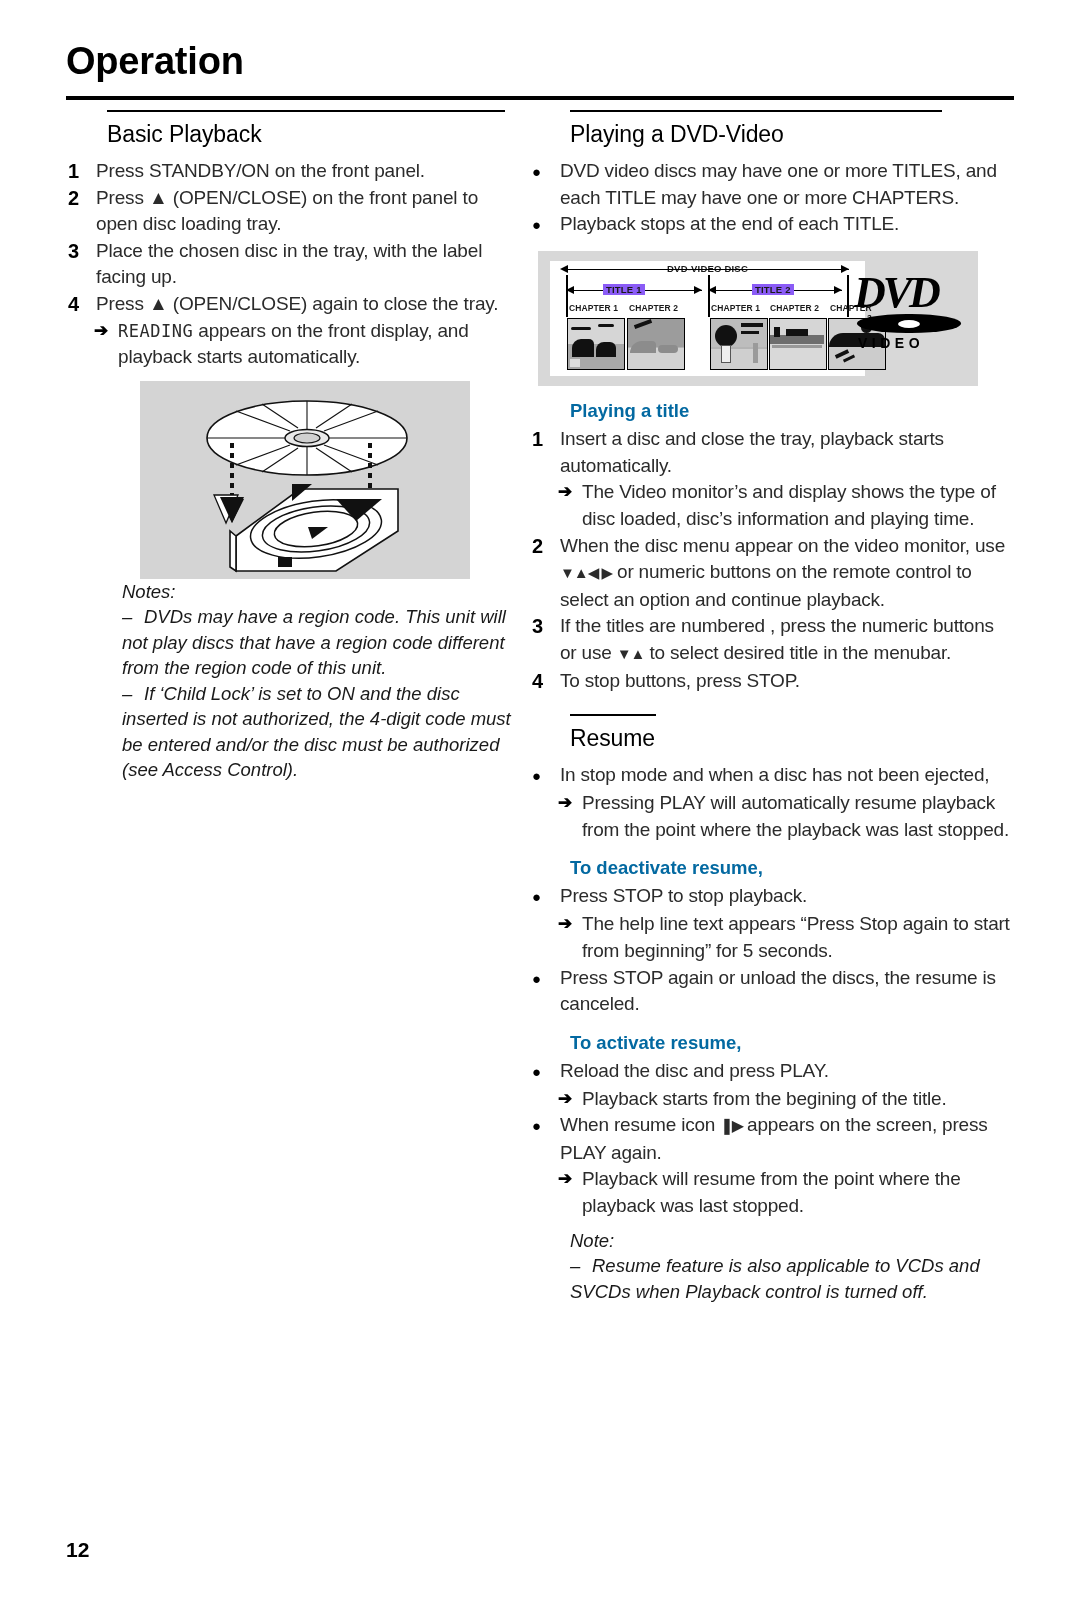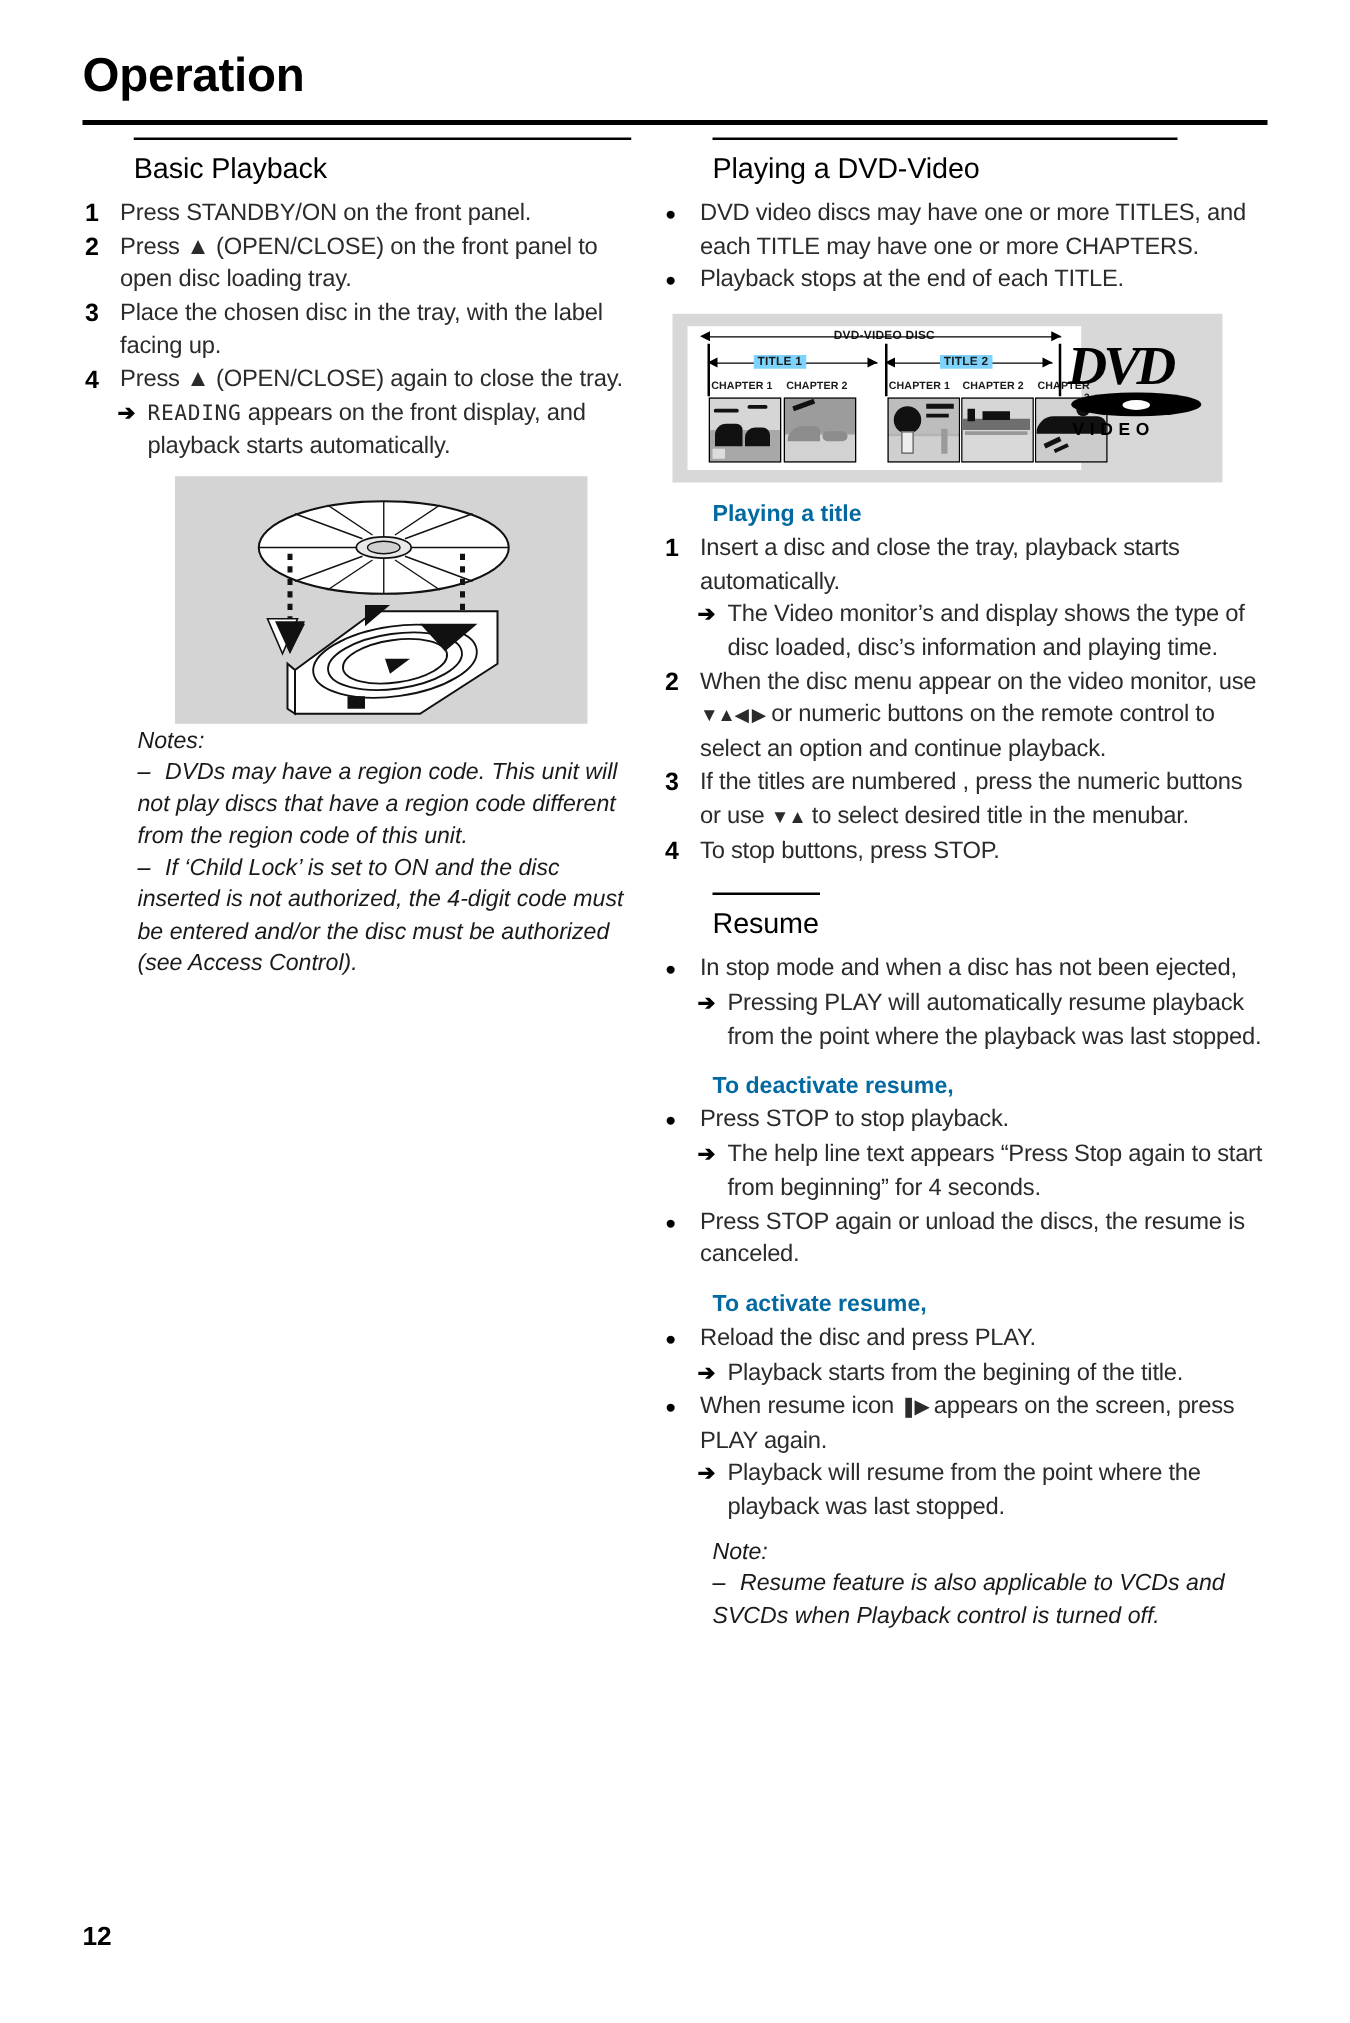--- a/index.html
+++ b/index.html
@@ -123,21 +123,21 @@
     font-size: 17px;
     letter-spacing: 0.5px;
     color: #2b2b2b;
   }
 
   .notes {
     font-style: italic;
     font-size: 18.5px;
     line-height: 25.5px;
     color: #1a1a1a;
-    margin-left: 44px;
+    margin-left: 56px;
     max-width: 412px;
   }
   .notes .nlabel { display: block; }
   .notes .nitem  { display: block; text-indent: 0; }
   .notes .nitem .nd { display: inline-block; width: 22px; }
 
   
   .tray-figure {
     position: relative;
     margin: 10px 0 0 74px;
@@ -226,21 +226,21 @@
   .vdiv {
     position: absolute;
     width: 2px;
     background: #000;
   }
   .lbl-title {
     position: absolute;
     font-size: 9.5px;
     font-weight: bold;
     letter-spacing: 0.2px;
-    background: #7dd3fc;
+    background: #8b5cf6;
     padding: 0 3px;
   }
   .lbl-chap {
     position: absolute;
     top: 42px;
     font-size: 8.5px;
     font-weight: bold;
     letter-spacing: 0.1px;
     text-align: right;
   }
@@ -488,21 +488,21 @@
       <div class="body-text">Pressing PLAY will automatically resume playback from the point where the playback was last stopped.</div>
     </div>
 
     <div class="subsection-title">To deactivate resume,</div>
     <div class="item">
       <div class="marker bullet">●</div>
       <div class="body-text">Press STOP to stop playback.</div>
     </div>
     <div class="sub">
       <div class="arrow">➔</div>
-      <div class="body-text">The help line text appears “Press Stop again to start from beginning” for 4 seconds.</div>
+      <div class="body-text">The help line text appears “Press Stop again to start from beginning” for 5 seconds.</div>
     </div>
     <div class="item">
       <div class="marker bullet">●</div>
       <div class="body-text">Press STOP again or unload the discs, the resume is canceled.</div>
     </div>
 
     <div class="subsection-title">To activate resume,</div>
     <div class="item">
       <div class="marker bullet">●</div>
       <div class="body-text">Reload the disc and press PLAY.</div>

